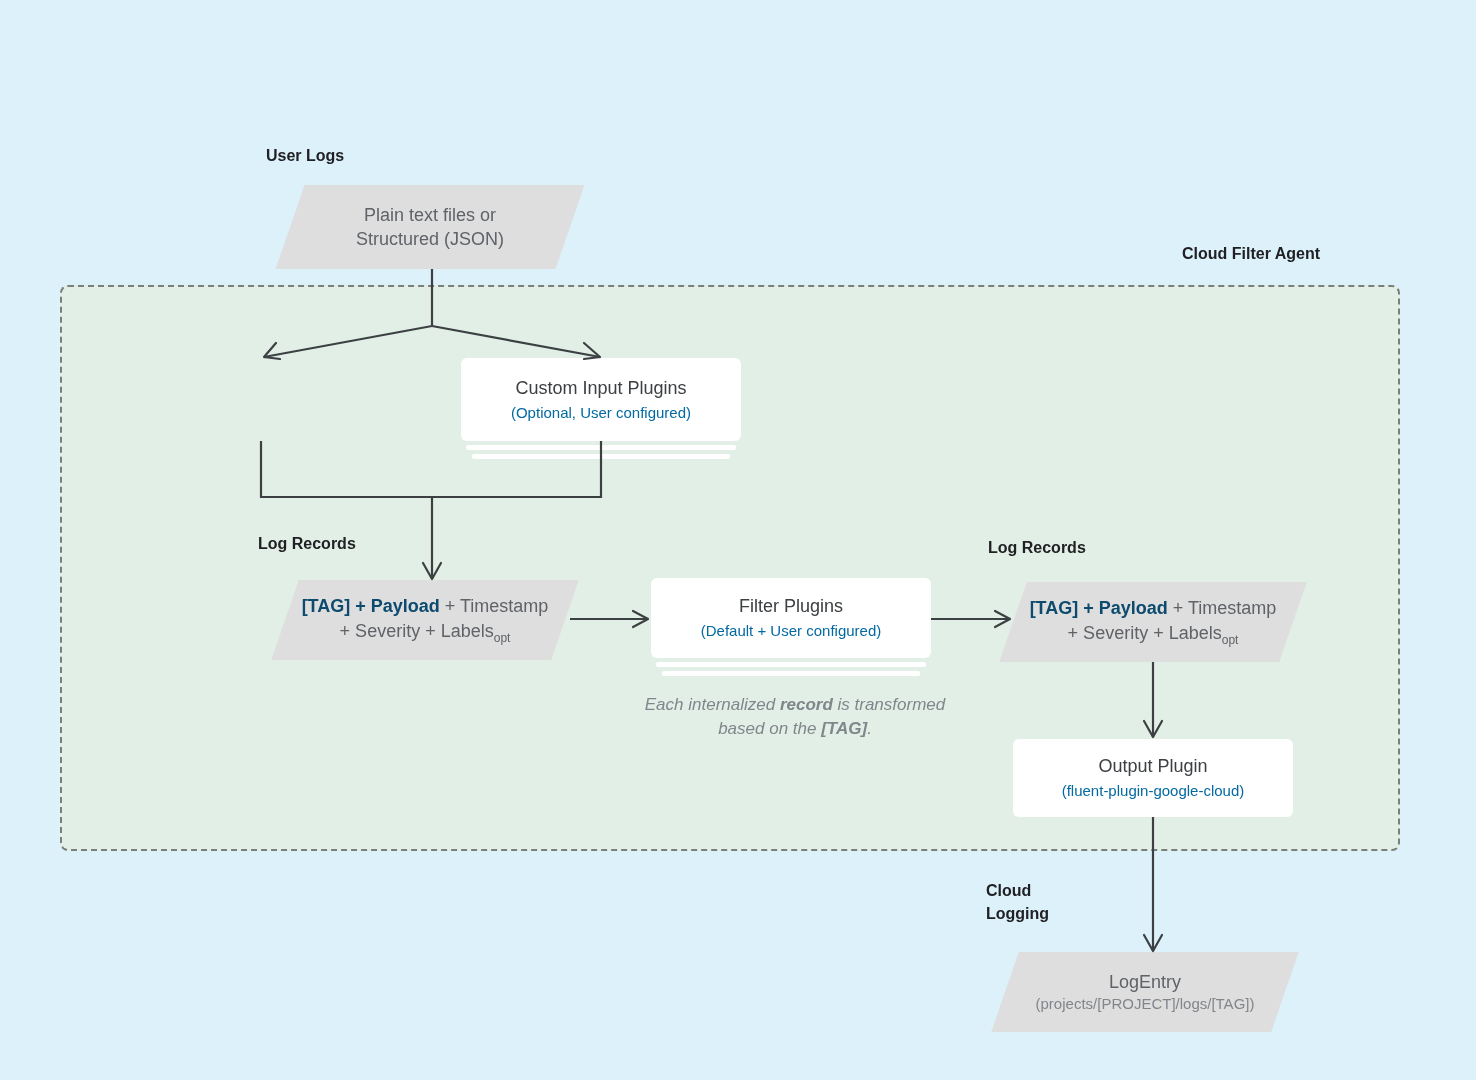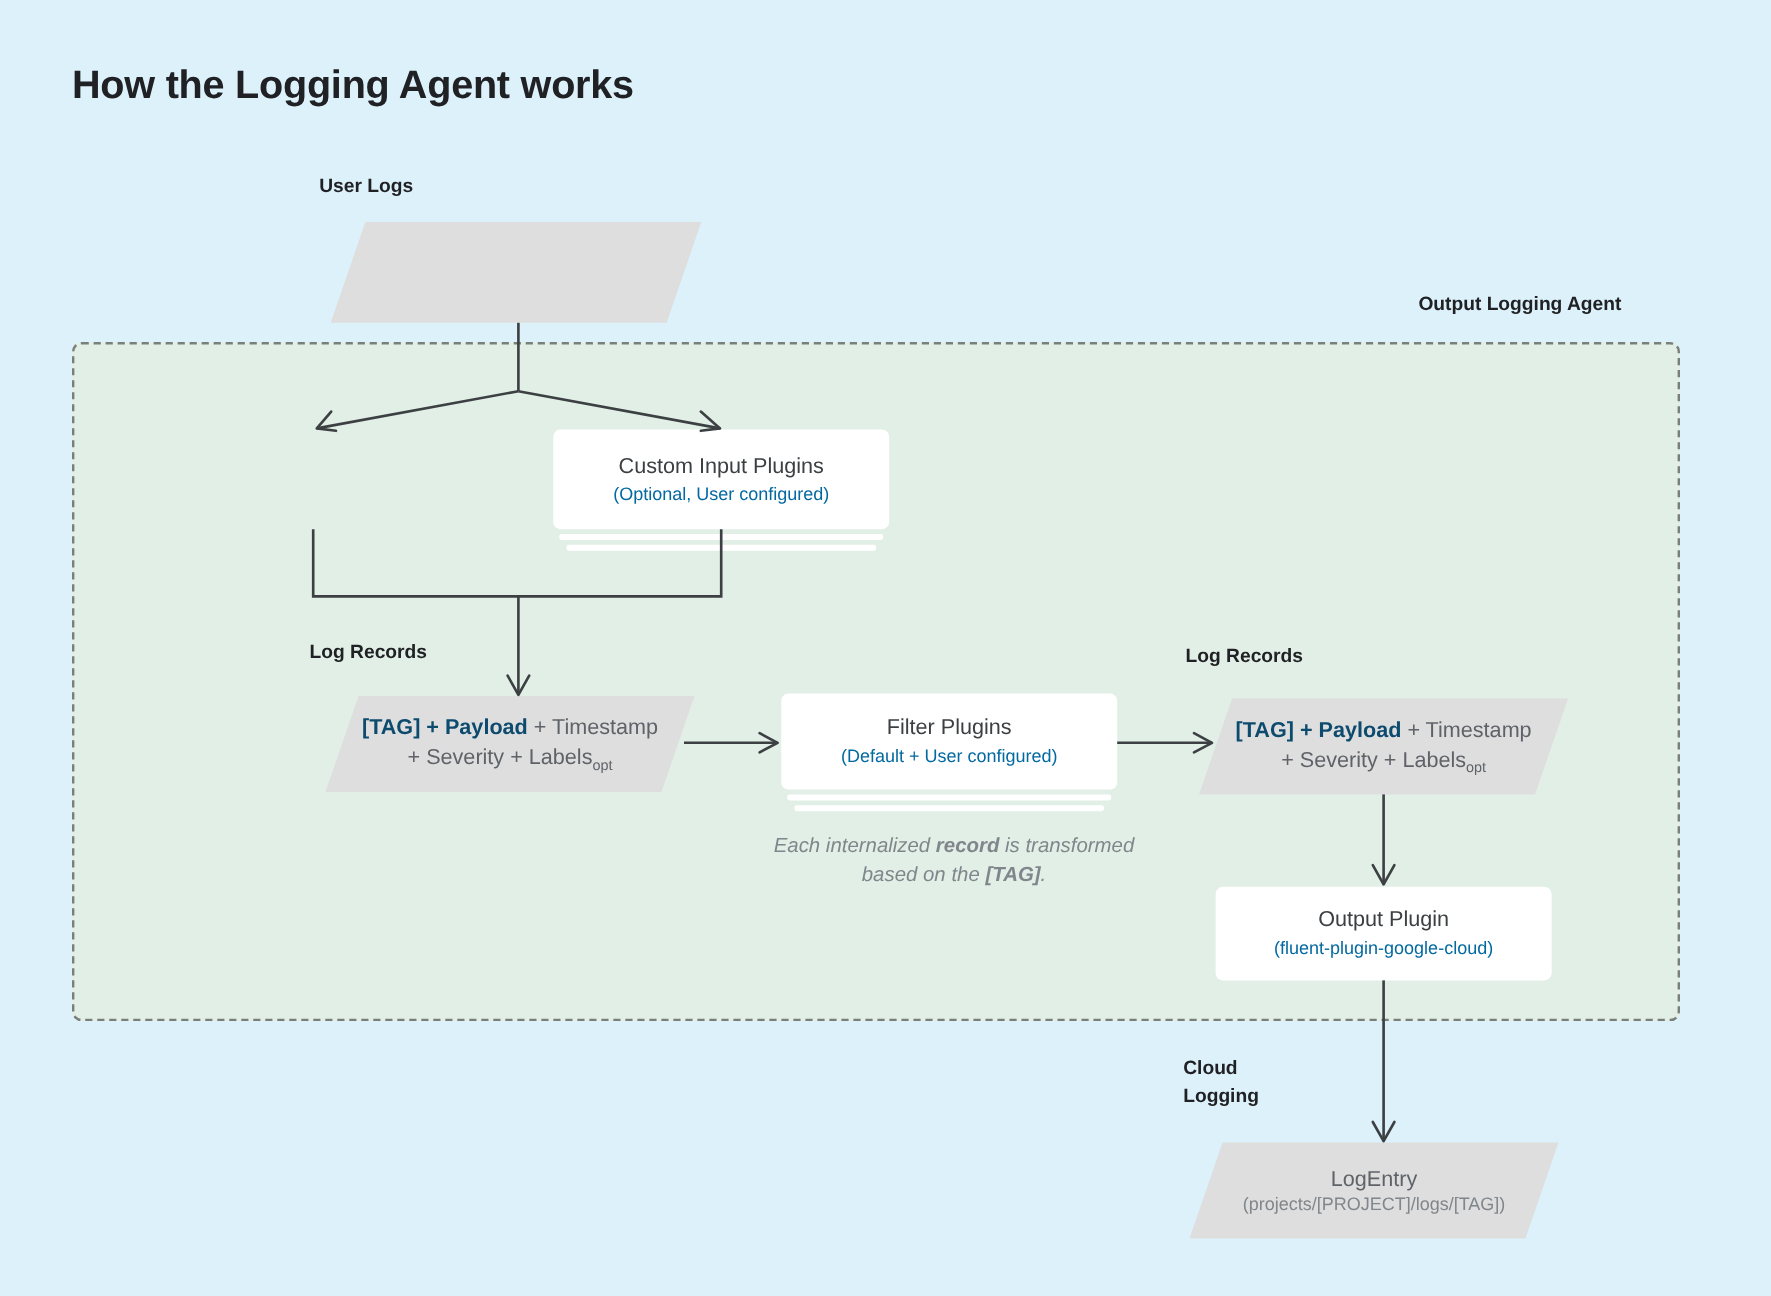--- a/index.html
+++ b/index.html
@@ -169,33 +169,36 @@
     width: 1476px; height: 1080px;
     pointer-events: none;
     z-index: 5;
   }
 </style>
 </head>
 <body>
 
 <div id="stage">
 
-  <div class="abs" id="page-title">How the Logging Agent works</div>
 
   <div class="abs" id="agent-region"></div>
 
   <div class="abs section-label" id="label-user-logs">User Logs</div>
-  <div class="abs section-label" id="label-agent">Output Logging Agent</div>
+  <div class="abs section-label" id="label-agent">Cloud Filter Agent</div>
   <div class="abs section-label" id="label-logrecords-1">Log Records</div>
   <div class="abs section-label" id="label-logrecords-2">Log Records</div>
   <div class="abs section-label" id="label-cloud-logging">Cloud
 Logging</div>
 
   <div class="abs para" id="para-user-logs">
     <div class="skew-bg"></div>
+    <div class="para-text">
+      <span class="t1">Plain text files or</span>
+      <span class="t2">Structured (JSON)</span>
+    </div>
   </div>
 
 
   <div class="abs card-wrap" id="box-custom-input">
     <div class="sheet" style="left:5px; top:87px; width:270px; height:5px;"></div>
     <div class="sheet" style="left:11px; top:96px; width:258px; height:5px;"></div>
     <div class="card" style="width:280px; height:83px;">
       <div class="card-title">Custom Input Plugins</div>
       <div class="card-sub">(Optional, User configured)</div>
     </div>

